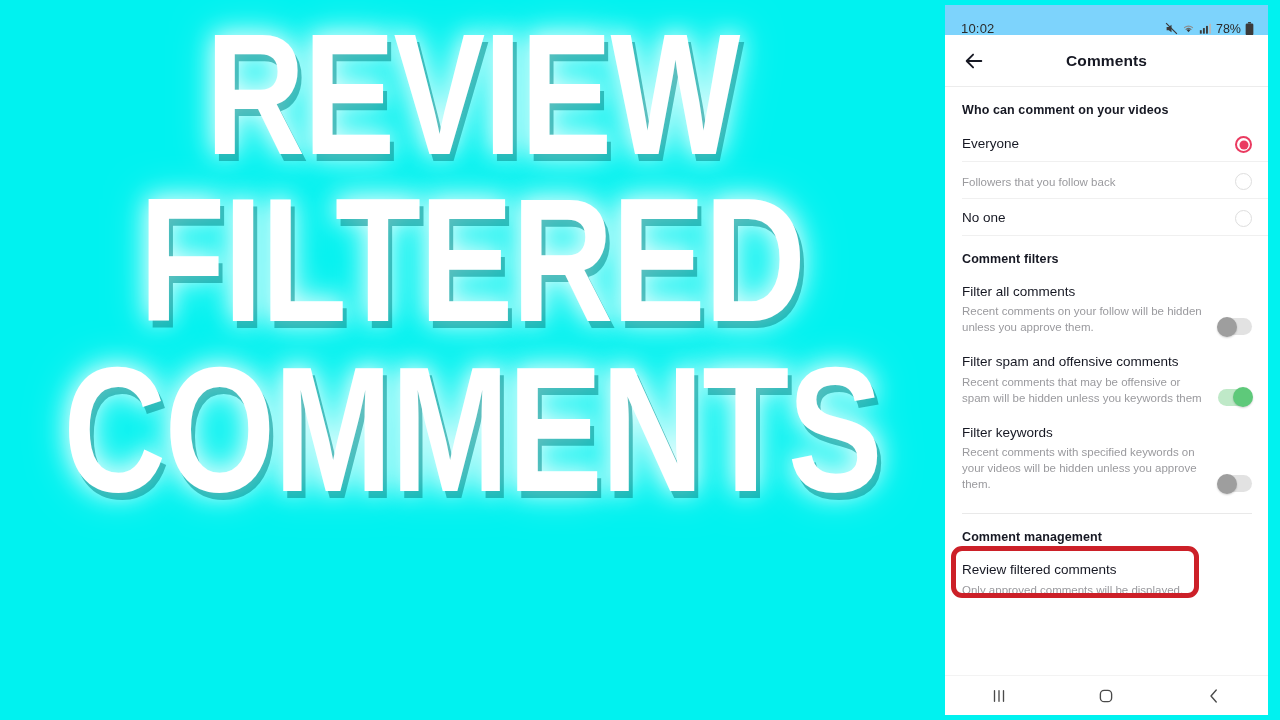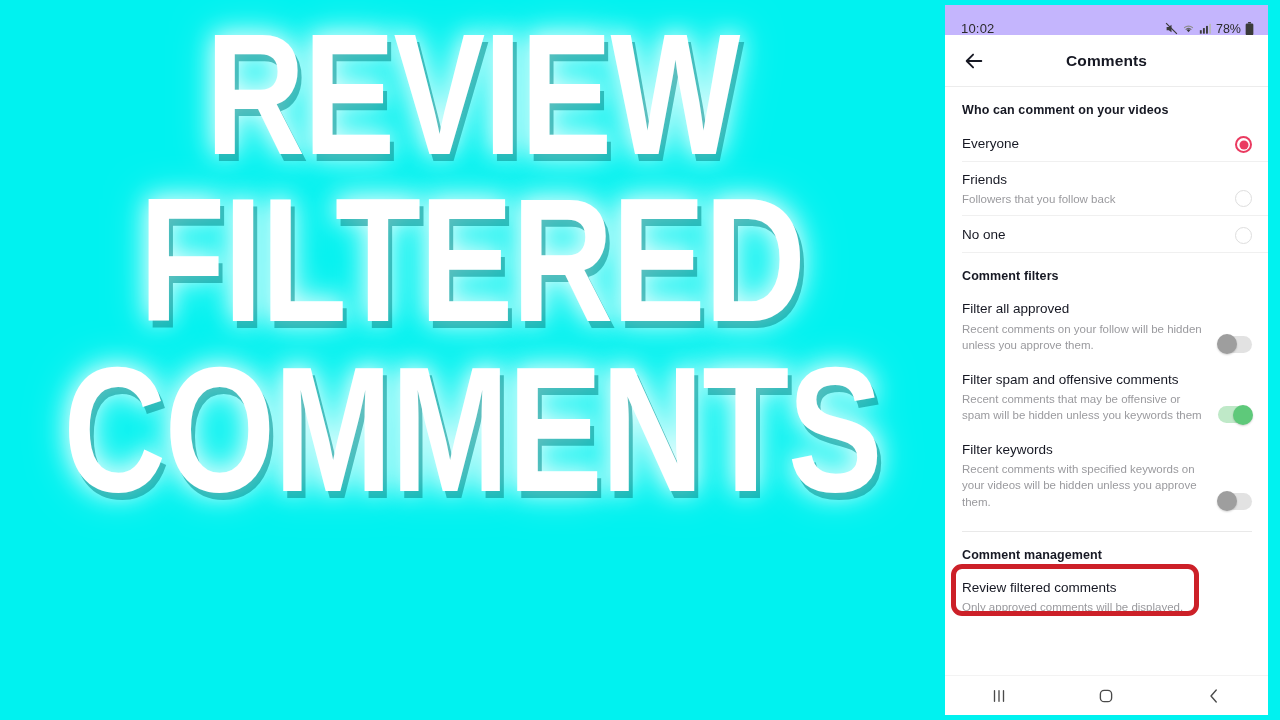--- a/index.html
+++ b/index.html
@@ -52,21 +52,21 @@
   }
 
   
   .statusbar {
     height:30px;
     flex:0 0 30px;
     display:flex;
     align-items:center;
     justify-content:space-between;
     padding:17px 14px 0 16px;
-    background:#c4b5fd;
+    background:#7dd3fc;
   }
   .status-time {
     font-size:13px;
     color:#2b2b2b;
     letter-spacing:.2px;
   }
   .status-right {
     display:flex;
     align-items:flex-start;
     gap:4px;
@@ -291,38 +291,37 @@
 
     <div class="row divider">
       <div class="row-text">
         <div class="row-title">Everyone</div>
       </div>
       <div class="radio checked"></div>
     </div>
 
     <div class="row divider">
       <div class="row-text">
-        <div class="row-title">Friends</div>
         <div class="row-sub">Followers that you follow back</div>
       </div>
       <div class="radio"></div>
     </div>
 
     <div class="row divider">
       <div class="row-text">
         <div class="row-title">No one</div>
       </div>
       <div class="radio"></div>
     </div>
 
     <div class="section-head">Comment filters</div>
 
     <div class="row">
       <div class="row-text">
-        <div class="row-title">Filter all approved</div>
+        <div class="row-title">Filter all comments</div>
         <div class="row-sub">Recent comments on your follow will be hidden unless you approve them.</div>
       </div>
       <div class="toggle">
           <span class="knob"></span>
         </div>
     </div>
 
     <div class="row">
       <div class="row-text">
         <div class="row-title">Filter spam and offensive comments</div>

